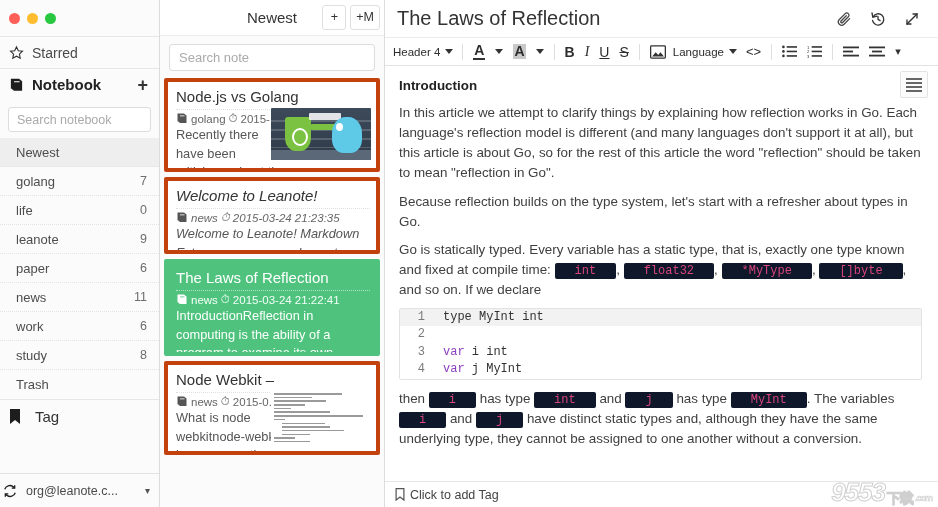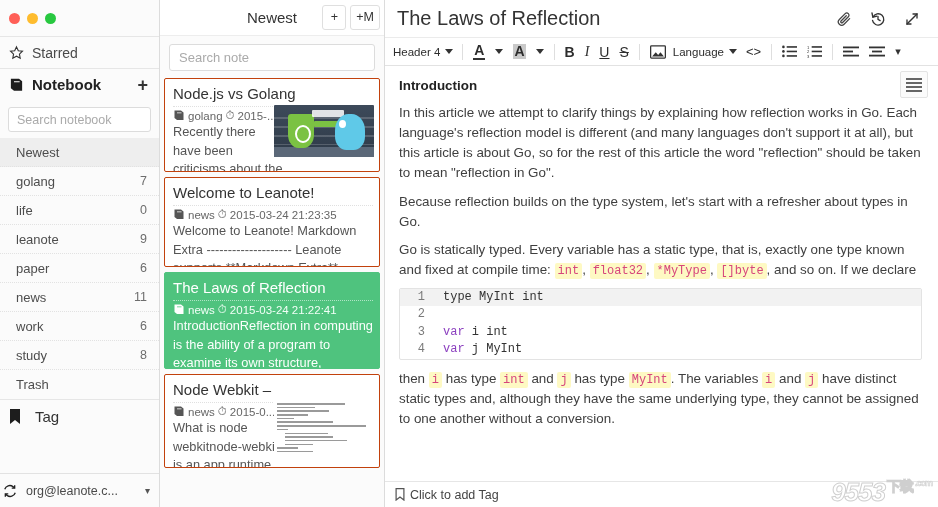--- a/index.html
+++ b/index.html
@@ -89,21 +89,21 @@
   .nl-search { padding: 8px 9px 7px 9px; background: #fbfbfb; }
   .nl-search input {
     width: 100%; height: 27px; border: 1px solid #dcdcdc; border-radius: 3px;
     padding: 0 9px; font-size: 13px; color: #333; background: #fff; outline: none;
     font-family: "Liberation Sans", sans-serif;
   }
   .nl-search input::placeholder { color: #aaa; }
 
   .nl-items { flex: 1; overflow: hidden; padding: 0 4px; }
   .note-card {
-    background: #fff; border: 1px solid #c2410c; border-radius: 2px;
+    background: #fff; border: 4px solid #c2410c; border-radius: 2px;
     margin-bottom: 5px; padding: 5px 6px 6px 8px; cursor: pointer;
     position: relative; overflow: hidden;
   }
   .note-card .n-title {
     font-size: 15px; color: #333; line-height: 1.35;
     white-space: nowrap; overflow: hidden; text-overflow: clip;
     border-bottom: 1px dotted #e0e0e0; padding-bottom: 2px;
   }
   .note-card .n-meta {
     font-size: 11.5px; color: #666; margin-top: 2px;
@@ -200,21 +200,21 @@
   .toc-btn {
     position: absolute; right: 10px; top: 5px; width: 28px; height: 27px;
     border: 1px solid #e3e3e3; background: #fbfbfb; border-radius: 2px;
     display: flex; flex-direction: column; align-items: center; justify-content: center; gap: 2px;
     cursor: pointer;
   }
   .toc-btn i { display: block; width: 16px; height: 2px; background: #666; }
 
   code, .ic {
     font-family: "Liberation Mono", monospace; font-size: 12px;
-    background: #fef9c3; color: #d6457b; padding: 1px 3px; border-radius: 2px;
+    background: #0f172a; color: #d6457b; padding: 1px 20px; border-radius: 2px;
   }
   .codeblock {
     border: 1px solid #e3e3e3; background: #fff; border-radius: 2px;
     font-family: "Liberation Mono", monospace; font-size: 12px;
     margin: 2px 0 9px 0; overflow: hidden;
   }
   .cl { display: flex; line-height: 1.45; }
   .cl.hl { background: #f2f2f2; }
   .cl .ln {
     width: 34px; text-align: right; padding-right: 9px; color: #7a7a7a;
@@ -229,21 +229,21 @@
     position: relative;
   }
   .ed-foot .tag-ico { font-size: 11px; color: #555; }
 
   .watermark {
     position: absolute; right: 6px; bottom: 2px;
     font-family: "Liberation Sans", sans-serif; font-weight: bold;
     font-size: 26px; font-style: italic;
     color: transparent; -webkit-text-stroke: 1px #cfcfcf;
     letter-spacing: -1px; line-height: 1; pointer-events: none;
-    display: flex; align-items: flex-start; gap: 2px;
+    display: flex; align-items: flex-end; gap: 2px;
   }
   .watermark .cn { font-size: 14px; font-style: normal; -webkit-text-stroke: 1px #cfcfcf; }
   .watermark .dom { font-size: 9px; font-style: normal; -webkit-text-stroke: .7px #d3d3d3; margin-bottom: 2px; }
   svg { display: block; }
 </style>
 </head>
 <body>
 
 <div class="app">
 
@@ -374,21 +374,21 @@
         <div class="thumb thumb-ring" style="top:26px;">
           <div class="ropes"></div>
           <div class="floor"></div>
           <div class="nodeshield"></div>
           <div class="lbl"></div>
           <div class="lbl2"></div>
           <div class="gopher"></div>
         </div>
       </div>
 
-      <div class="note-card" style="height:90px;">
+      <div class="note-card" style="height:77px;font-style:italic;">
         <div class="n-title">Welcome to Leanote!</div>
         <div class="n-meta">
           <span class="bk">
             <svg width="12" height="11" viewBox="0 0 24 22" fill="#555">
                 <path d="M3 1h13l5 4v15H8l-5-4z"></path>
                 <path d="M8 5h9v1.6H8z" fill="#fff"></path>
               </svg>
           </span>
           <span>news</span>
           <span>⏱</span>

